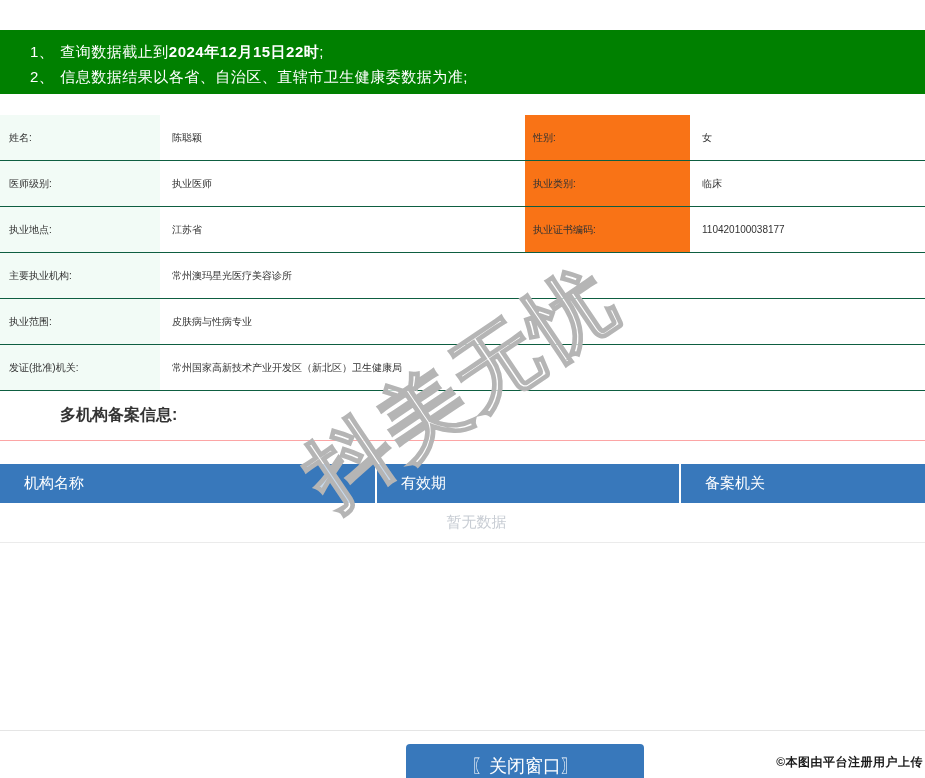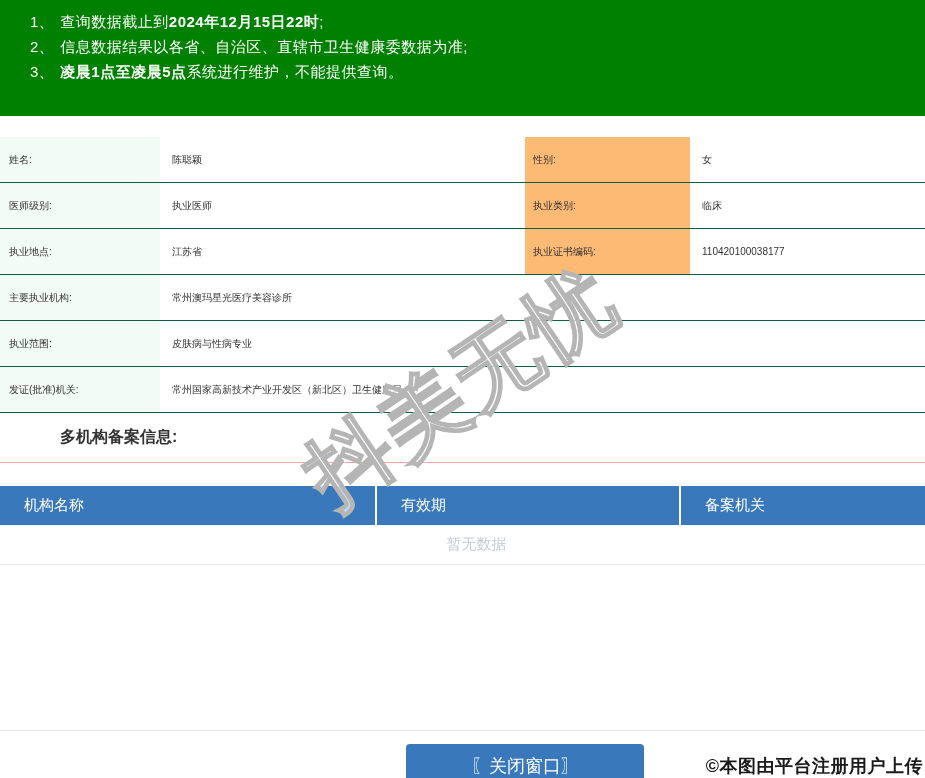--- a/index.html
+++ b/index.html
@@ -1,50 +1,50 @@
 <!DOCTYPE html>
 <html><head>
 <meta charset="utf-8">
 <style>
   * { margin:0; padding:0; box-sizing:border-box; }
   body { font-family:"Liberation Sans","DejaVu Sans",sans-serif; background:#fff; }
   .page { position:relative; width:925px; height:778px; overflow:hidden; background:#fff; }
 
   
-  .banner { width:925px; height:116px; background:#008000; color:#fff; padding:9px 0 0 30px; }
+  .banner { width:925px; height:64px; background:#008000; color:#fff; padding:9px 0 0 30px;margin-top:30px; }
   .notice-line { font-size:15px; line-height:25px; letter-spacing:0.5px; }
   .notice-line .num { margin-right:6px; }
   .notice-line b { font-weight:bold; }
 
   
   .info-table { margin-top:21px; }
   .info-row { display:flex; align-items:stretch; height:46px; border-bottom:1px solid #0e5e41; font-size:10px; color:#333; }
   .cell { display:flex; align-items:center; }
   .cell-label  { width:160px; background:#f2fbf6; padding-left:9px; }
   .cell-value  { width:365px; padding-left:12px; background:#fff; }
-  .cell-label2 { width:165px; background:#fdba74; padding-left:8px; }
+  .cell-label2 { width:165px; background:#f97316; padding-left:8px; }
   .cell-value2 { flex:1; padding-left:12px; background:#fff; }
   .cell-value-wide { flex:1; padding-left:12px; background:#fff; }
 
   
   .section-head { height:50px; border-bottom:1px solid #fca5a5; display:flex; align-items:center; justify-content:flex-start; }
   .section-head span { font-size:16px; font-weight:bold; color:#333; transform:translateX(60px); }
 
   
   .filing-header { margin-top:23px; display:flex; height:39px; background:#3878bb; color:#fff; font-size:15px; align-items:stretch; }
   .fh-col { display:flex; align-items:center; padding-left:24px; }
   .fh-col1 { width:375px; }
   .fh-col2 { width:304px; border-left:2px solid #fff; }
   .fh-col3 { flex:1; border-left:2px solid #fff; }
   .empty-row { height:40px; border-bottom:1px solid #ebebeb; display:flex; align-items:center; justify-content:center; color:#c8cdd4; font-size:15px;padding-left:28px; }
 
   
   .footer-rule { position:absolute; left:0; top:730px; width:925px; border-top:1px solid #e5e5e5; }
   .close-btn { position:absolute; left:406px; top:744px; width:238px; height:44px; background:#3878bb; color:#fff; border:none; border-radius:4px; font-size:18px; font-family:inherit; text-align:center; line-height:36px; cursor:pointer; }
-  .copyright { position:absolute; right:2px; top:754px; font-size:18px; font-weight:bold; color:#1a1a1a;
+  .copyright { position:absolute; right:2px; top:754px; font-size:12px; font-weight:bold; color:#1a1a1a;
                text-shadow:-1px -1px 0 #fff, 1px -1px 0 #fff, -1px 1px 0 #fff, 1px 1px 0 #fff; letter-spacing:0.5px; }
 
   
   .watermark { position:absolute; left:462px; top:388px; transform:translate(-50%,-50%) rotate(-34deg);
                font-size:84px; font-weight:bold; white-space:nowrap; letter-spacing:4px;
                color:rgba(255,255,255,0.72); -webkit-text-stroke:2px #b5b5b5; z-index:50; pointer-events:none; }
 </style>
 </head>
 <body>
 

